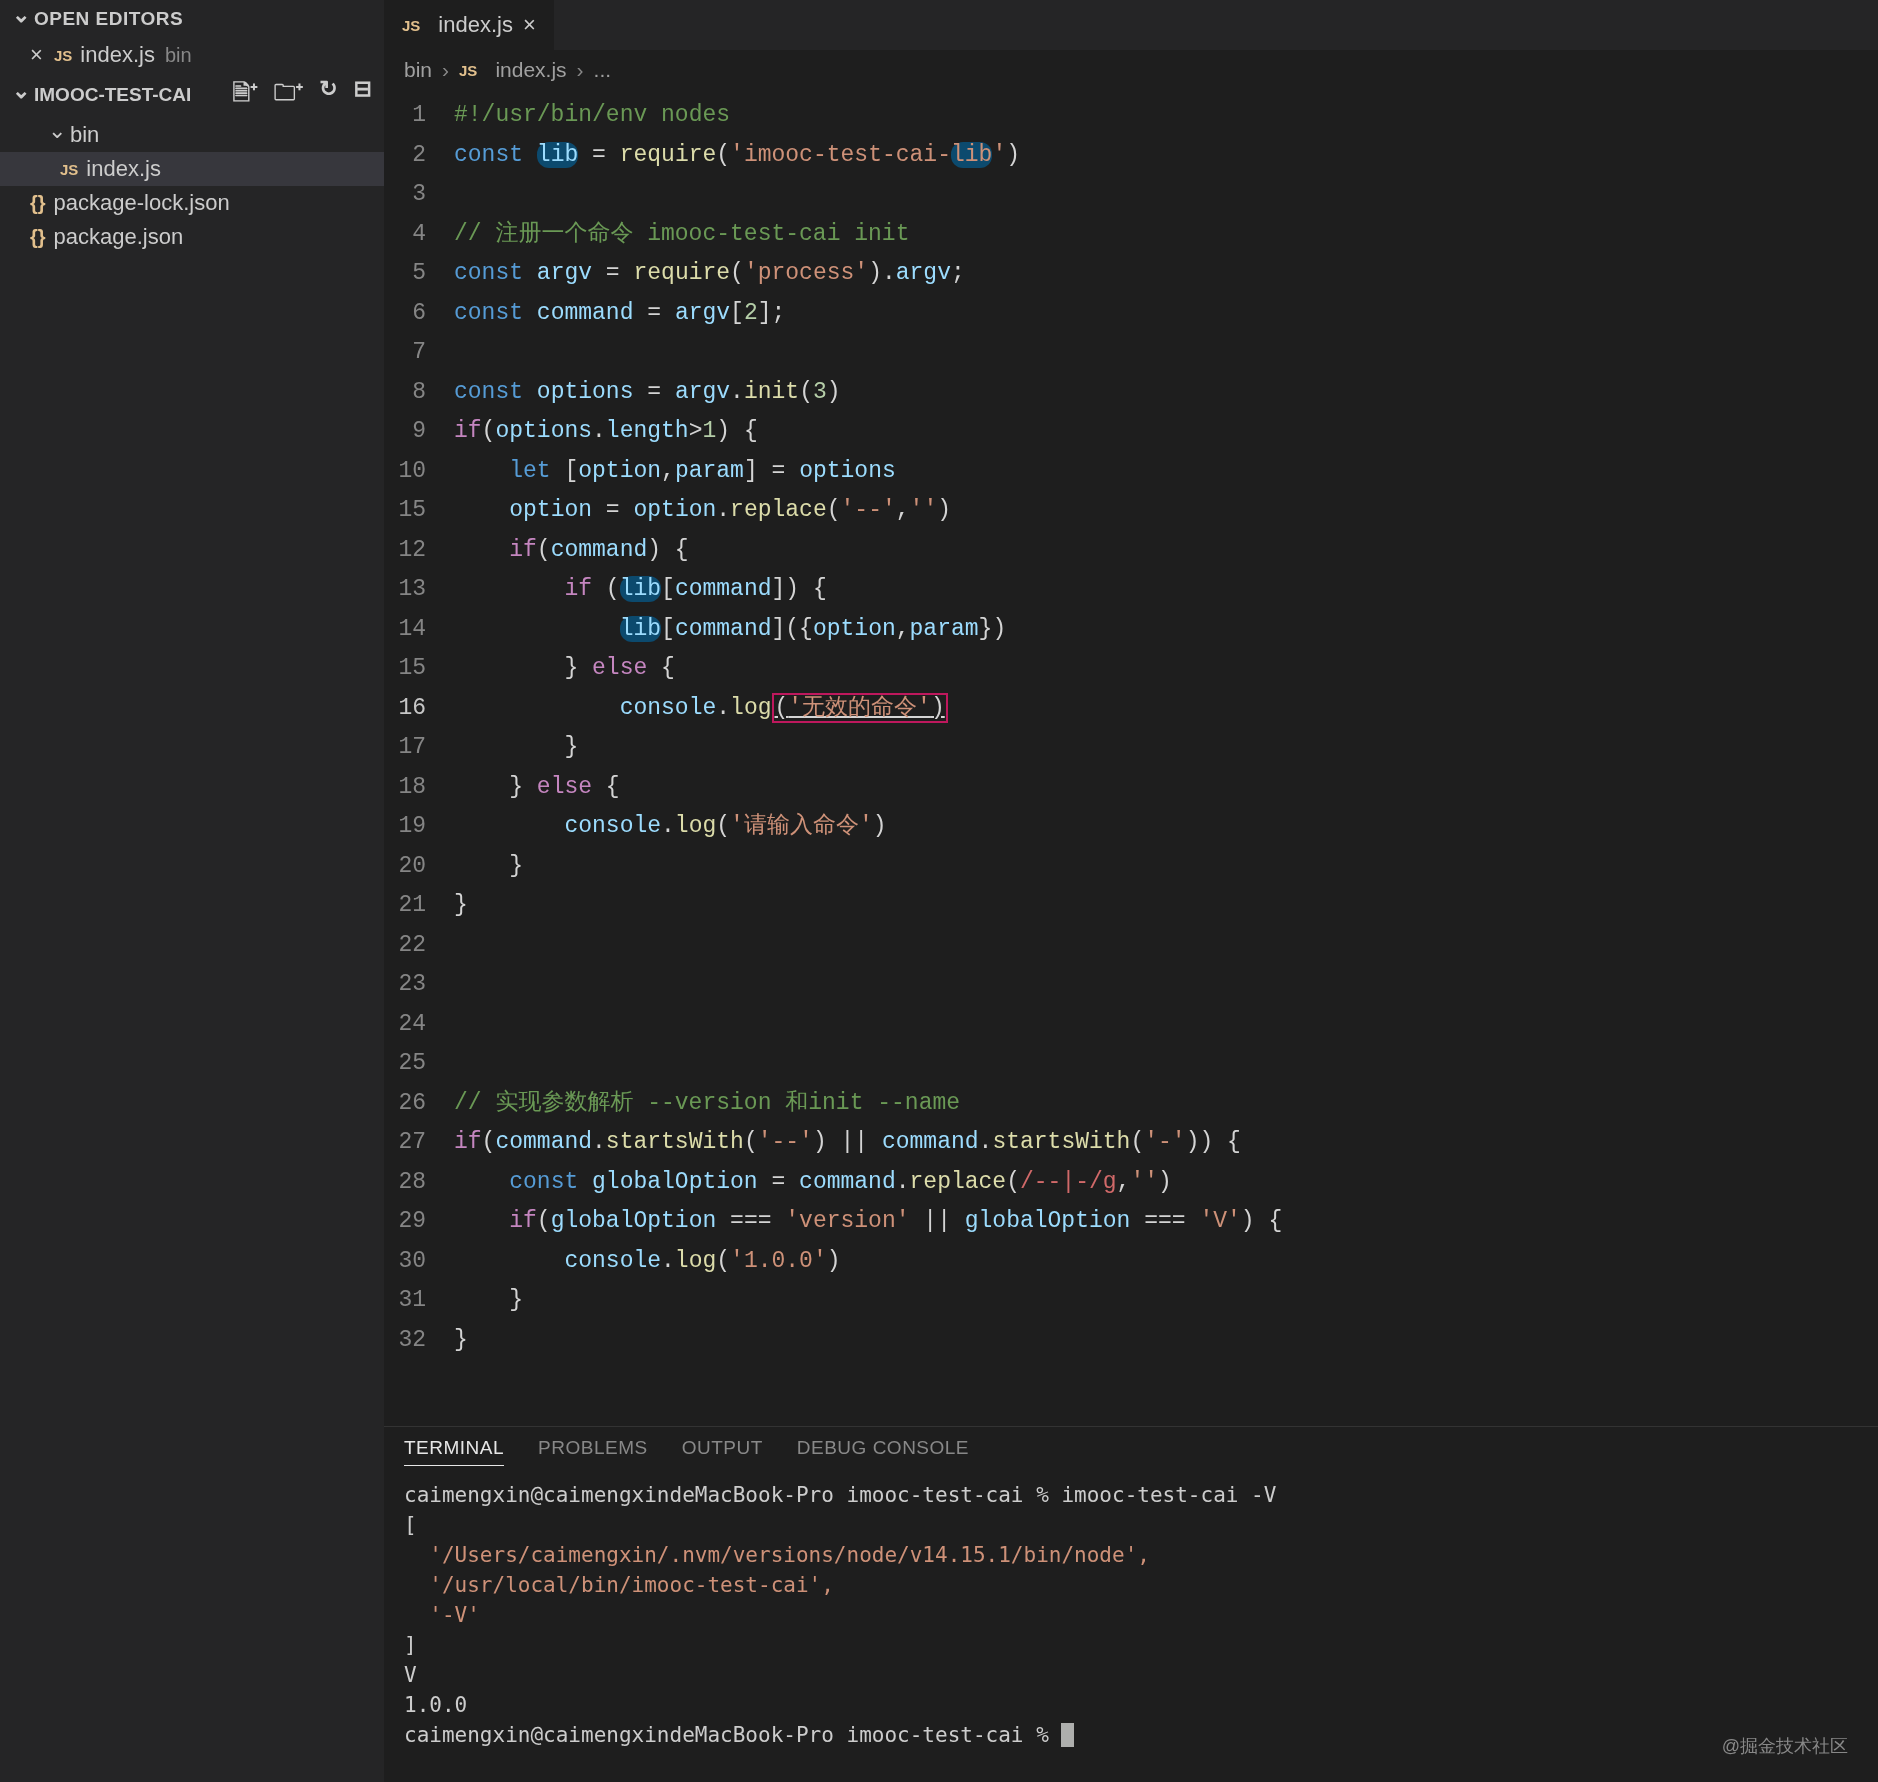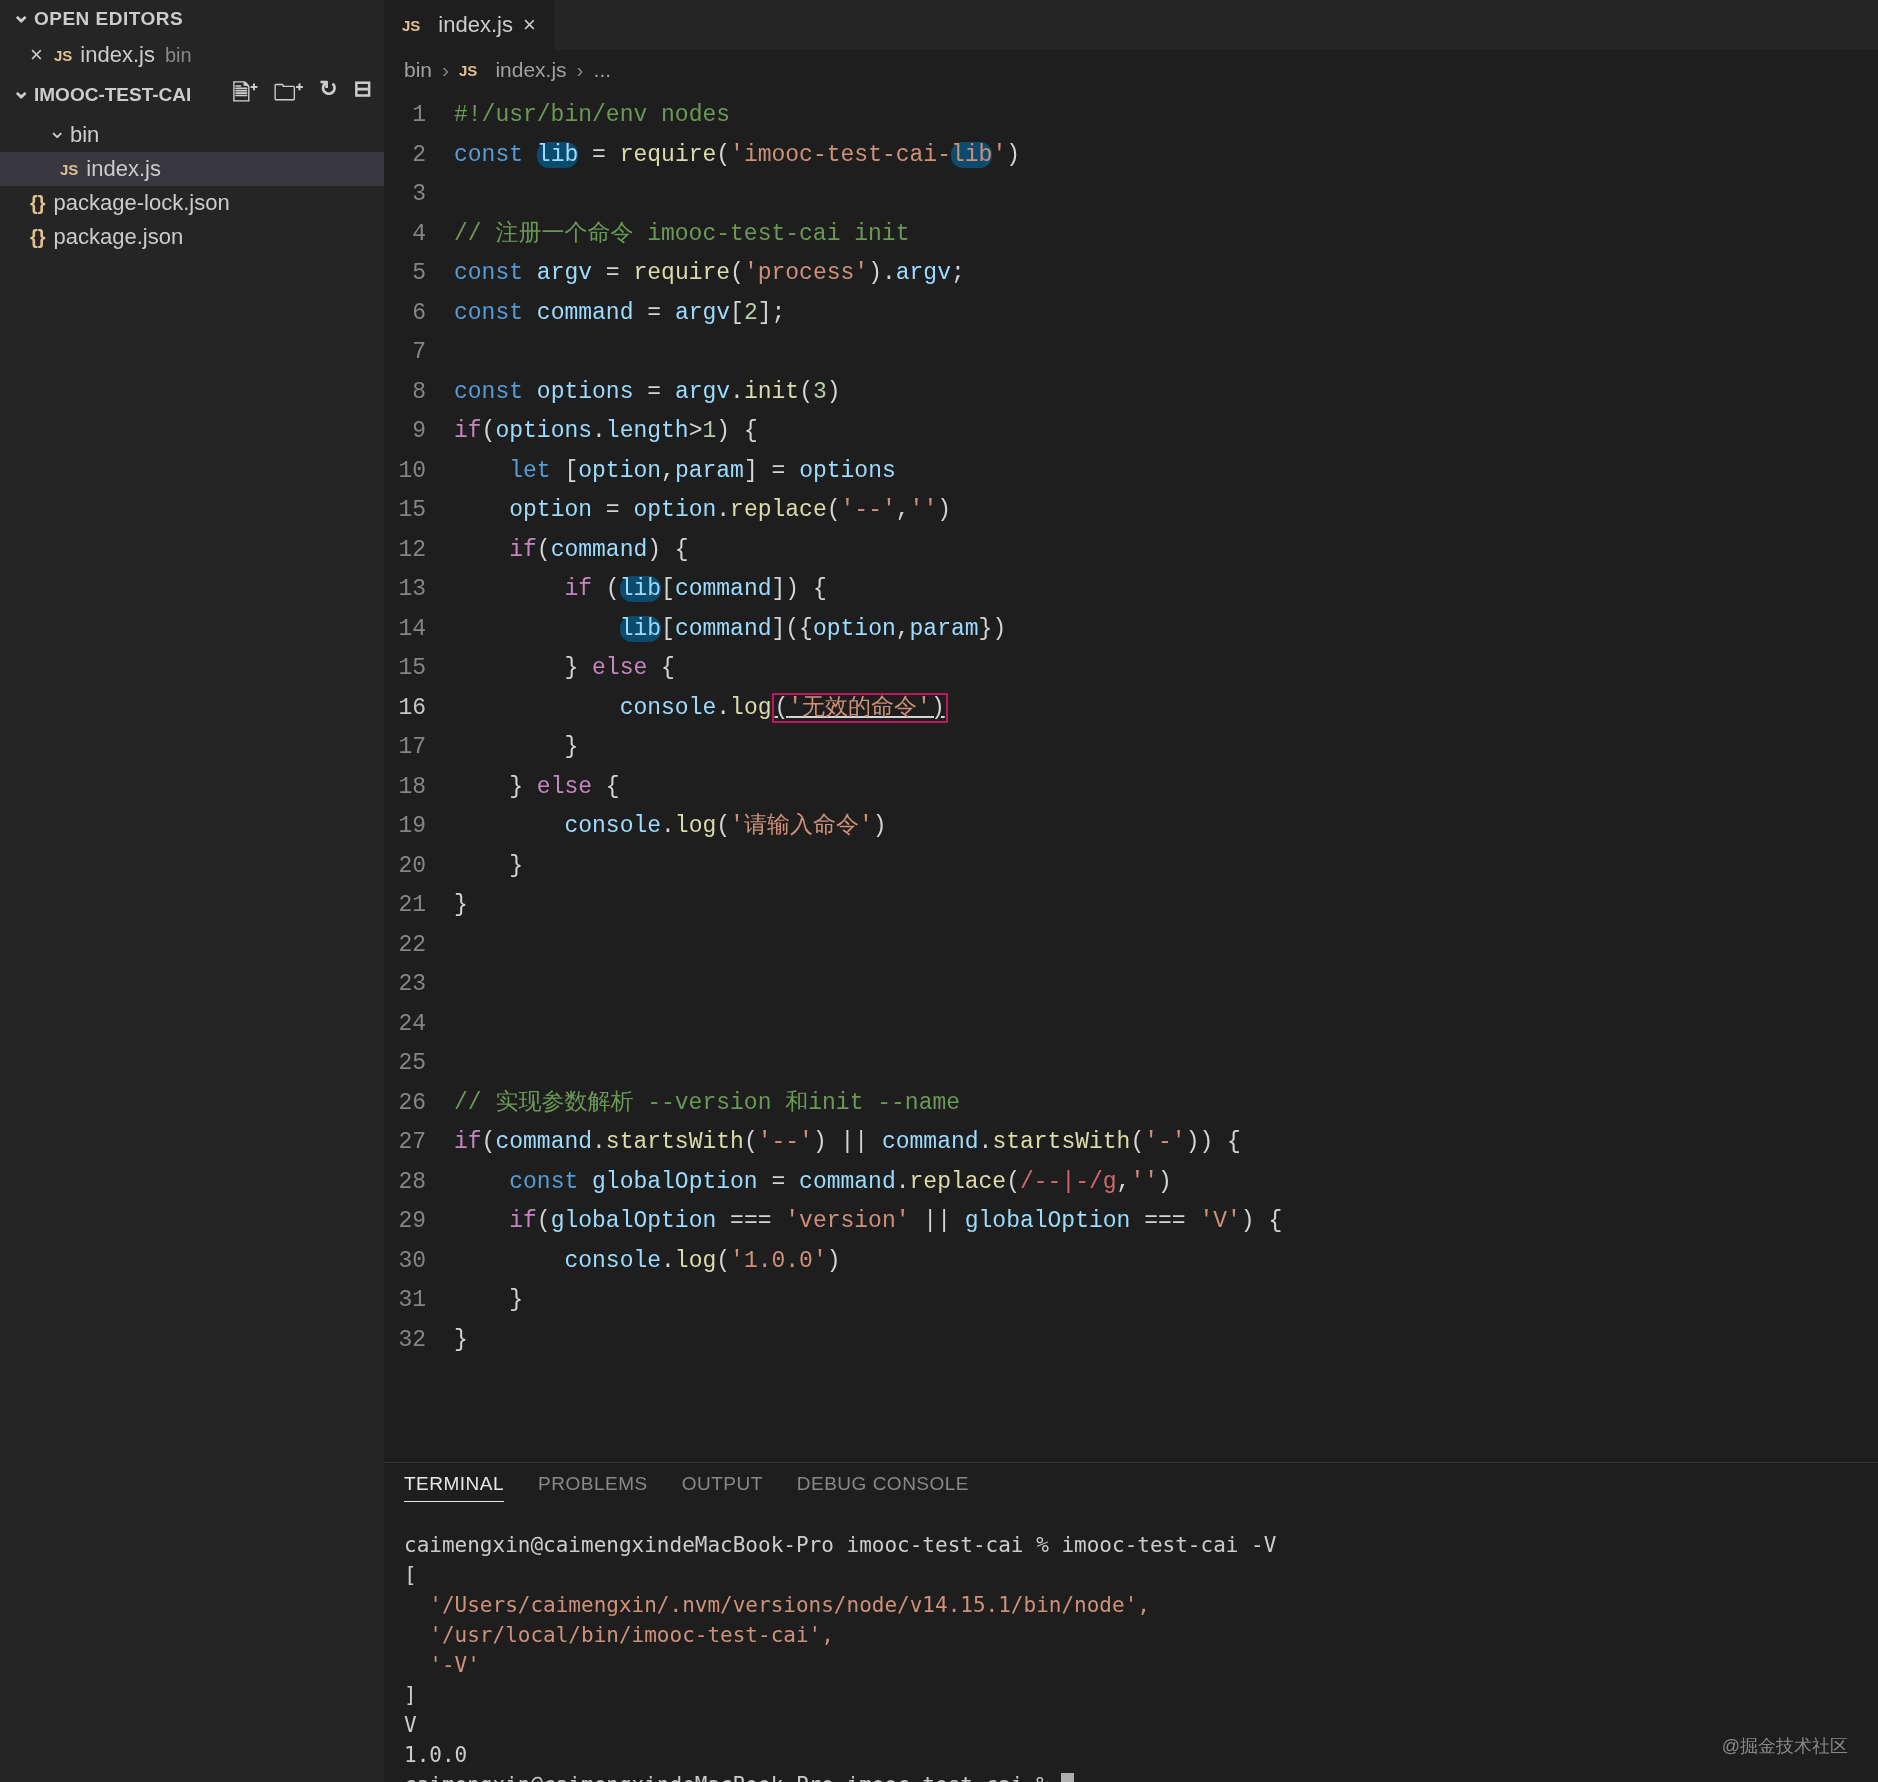--- a/index.html
+++ b/index.html
@@ -35,21 +35,21 @@
 .c-comment { color: #6a9955; }
 .c-keyword { color: #569cd6; }
 .c-keyword2 { color: #c586c0; }
 .c-var { color: #9cdcfe; }
 .c-func { color: #dcdcaa; }
 .c-string { color: #ce9178; }
 .c-num { color: #b5cea8; }
 .c-regex { color: #d16969; }
 .hl { background: #0c4a6e; border-radius: 12px; }
 .cursor-box { border: 2px solid #be185d; padding: 0 1px; text-decoration: underline; }
-.terminal-panel { border-top: 1px solid #333; background: #1e1e1e; display: flex; flex-direction: column; height: 320px; gap: 14px; }
+.terminal-panel { border-top: 1px solid #333; background: #1e1e1e; display: flex; flex-direction: column; height: 356px; }
 .panel-tabs { display: flex; gap: 34px; padding: 10px 20px 10px 20px; font-size: 19px; color: #888; letter-spacing: 0.5px; }
 .panel-tabs .active { color: #e7e7e7; border-bottom: 1px solid #e7e7e7; padding-bottom: 6px; }
 .terminal-content { flex: 1; padding: 4px 20px; font-family: Menlo, Monaco, monospace; font-size: 21px; line-height: 30px; color: #cccccc; white-space: pre; }
 .term-str { color: #ce9178; }
 .watermark { position: absolute; bottom: 24px; right: 30px; color: #888; font-size: 18px; }
 </style>
 </head>
 <body>
 
 <div class="sidebar">

